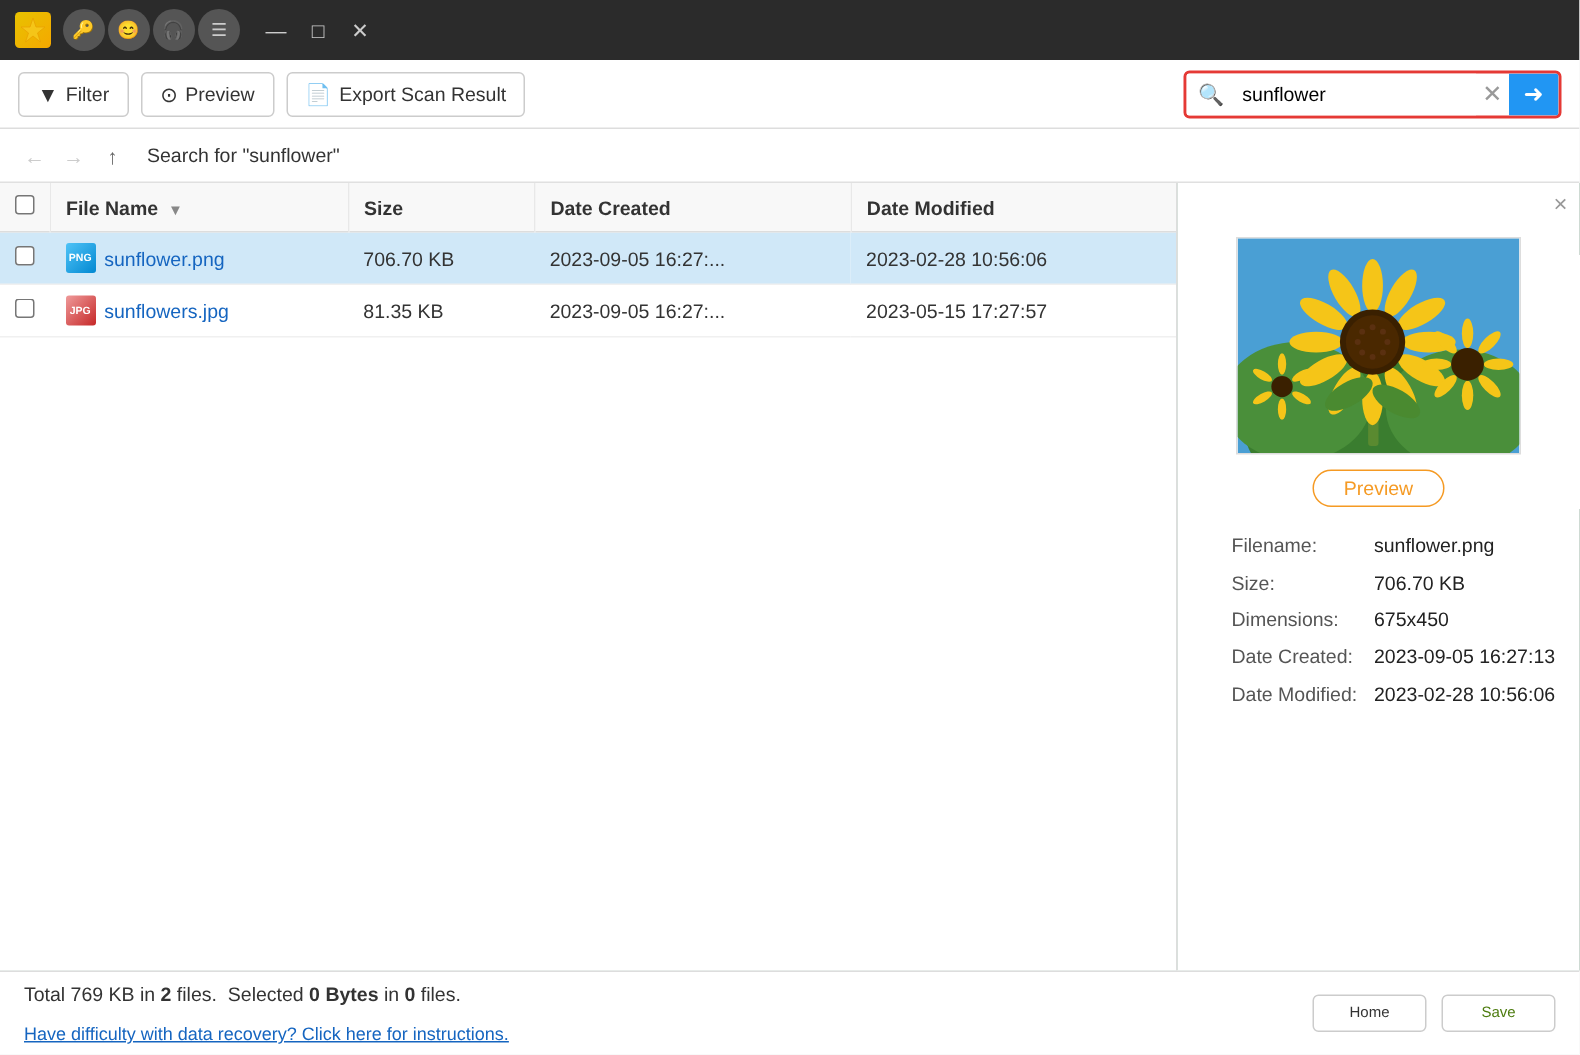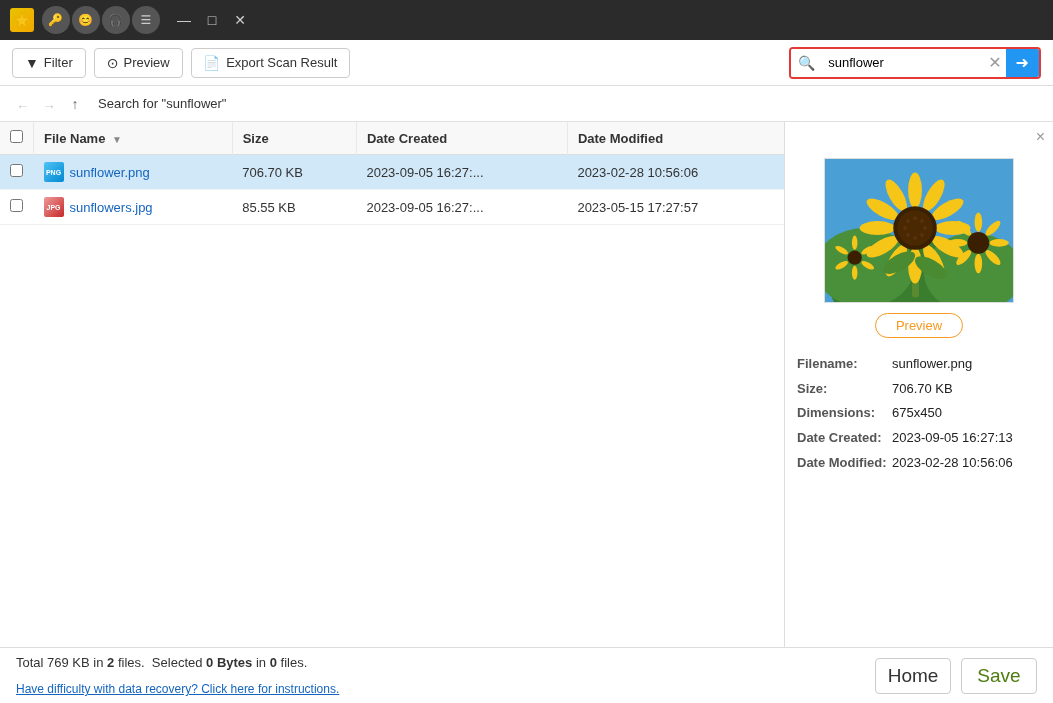--- a/index.html
+++ b/index.html
@@ -233,21 +233,22 @@
       width: 100%;
       font-size: 13px;
       line-height: 1.9;
     }
     #file-details .detail-row {
       display: flex;
     }
     #file-details .detail-label {
       color: #555;
       min-width: 95px;
-      font-weight: 700;
+      font-weight: 400;
+      margin-left: 24px;
     }
     #file-details .detail-value {
       color: #222;
     }
 
     
     #statusbar {
       background: #fff;
       height: 56px;
       border-top: 1px solid #ddd;
@@ -270,21 +271,21 @@
       margin-top: 12px;
     }
     #statusbar .action-btns {
       display: flex; gap: 10px;
     }
     .action-btn {
       border: 1px solid #ccc;
       border-radius: 4px;
       background: #fff;
       padding: 6px 4px;
-      font-size: 19px;
+      font-size: 10px;
       color: #333;
       cursor: pointer;
       min-width: 76px;
     }
     .action-btn.disabled { color: #4d7c0f; cursor: default; text-align: center; }
 
     
     .sort-icon { font-size: 10px; color: #888; margin-left: 3px; }
   </style>
 </head>
@@ -379,21 +380,21 @@
           <tr>
             <td class="file-checkbox">
               <input type="checkbox" style="">
             </td>
             <td>
               <div class="file-name-cell">
                 <div class="jpg-icon">JPG</div>
                 <a class="file-link">sunflowers.jpg</a>
               </div>
             </td>
-            <td>85.55 KB</td>
+            <td>81.35 KB</td>
             <td>2023-09-05 16:27:...</td>
             <td>2023-05-15 17:27:57</td>
           </tr>
         </tbody>
       </table>
     </div>
   </div>
 
   <div id="preview-panel">
     <button id="preview-close">×</button>

